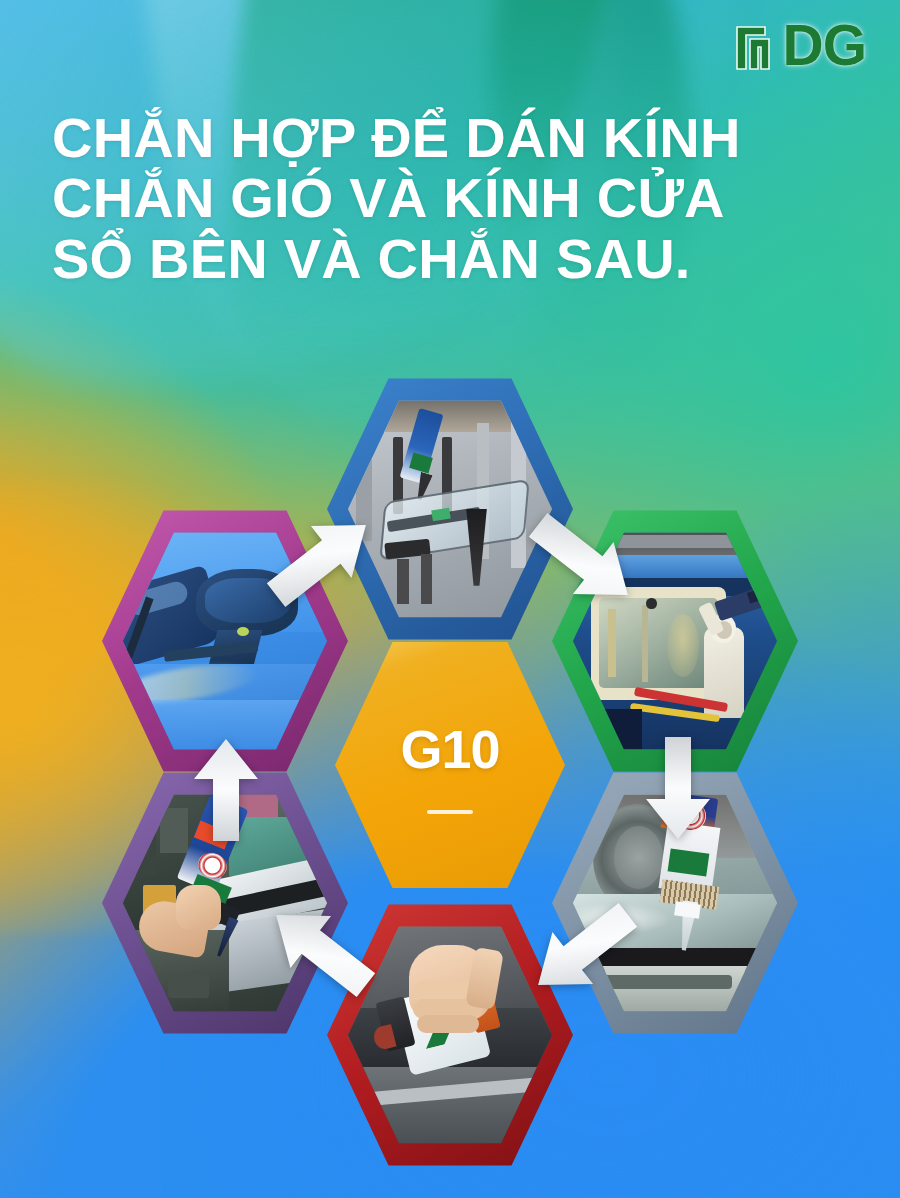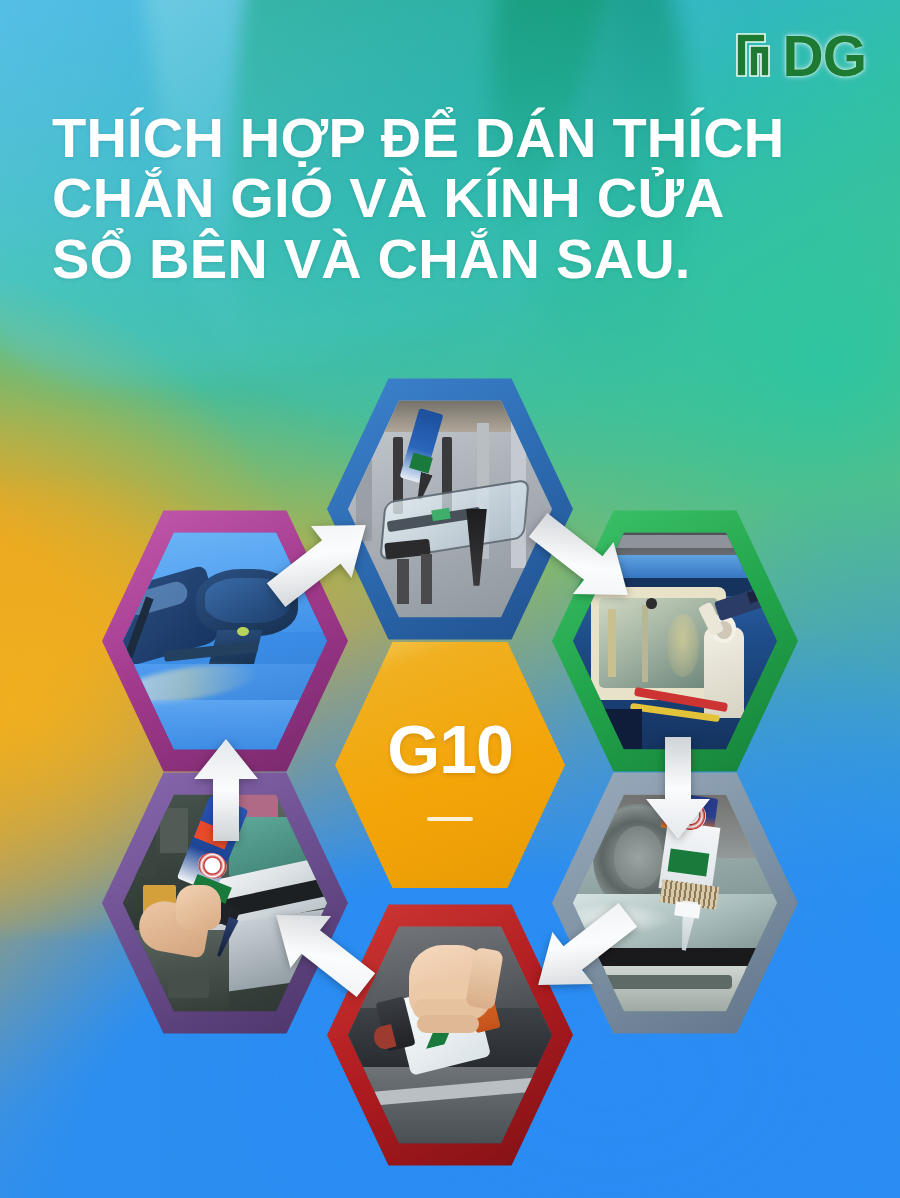--- a/index.html
+++ b/index.html
@@ -48,21 +48,21 @@
     background:radial-gradient(ellipse at 35% 50%, rgba(240,175,30,.95), rgba(240,175,30,.35) 55%, rgba(240,175,30,0) 78%);
     filter:blur(6px);
   }
   .bg-blue-glow{
     position:absolute;left:20%;top:72%;width:92%;height:42%;
     background:radial-gradient(ellipse at 52% 42%, rgba(42,140,244,.95), rgba(42,140,244,.45) 55%, rgba(42,140,244,0) 80%);
     filter:blur(10px);
   }
 
   
-  .logo{position:absolute;right:34px;top:28px;display:flex;gap:4px;}
+  .logo{position:absolute;right:34px;top:17px;display:flex;align-items:center;gap:4px;}
   .logo-mark{width:44px;height:50px;}
   .logo-text{
     font-size:57px;font-weight:bold;letter-spacing:-1px;
     color:#1d7a33;line-height:1;
     text-shadow:0 0 3px rgba(255,255,255,.85),0 0 6px rgba(255,255,255,.6);
   }
 
   
   .headline{
     position:absolute;left:52px;top:108px;width:760px;
@@ -87,21 +87,21 @@
   }
 
   
   .hex-center{
     width:230px;height:256px;left:335px;top:282px;
     background:linear-gradient(160deg,#f6cf63,#f0b020 16%,#f3a508 55%,#e89a05);
     filter:drop-shadow(0 6px 12px rgba(0,0,0,.32));
     flex-direction:column;
   }
   .hex-center-lbl{
-    color:#fff;font-size:68px;font-weight:bold;letter-spacing:-1px;
+    color:#fff;font-size:54px;font-weight:bold;letter-spacing:-1px;
     line-height:1;margin-top:6px;text-shadow:0 2px 4px rgba(150,90,0,.3);
   }
   .hex-center-rule{
     width:46px;height:4px;background:rgba(255,255,255,.85);
     border-radius:2px;margin-top:34px;
   }
 
   
   .p-top   {left:327px;top:18px;}
   .p-tr    {left:552px;top:150px;}
@@ -134,21 +134,21 @@
   <svg class="logo-mark" viewBox="0 0 44 50">
     <g fill="#1d7a33" stroke="#eafaf2" stroke-width="1.6">
       <path d="M2 6 H30 V14 H11 V48 H2 Z"></path>
       <path d="M15 18 H34 V48 H26 V26 H23 V48 H15 Z"></path>
     </g>
   </svg>
   <div class="logo-text">DG</div>
 </div>
 
 <div class="headline">
-  <div>THÍCH HỢP ĐỂ DÁN THÍCH</div>
+  <div>CHẮN HỢP ĐỂ DÁN KÍNH</div>
   <div>CHẮN GIÓ VÀ KÍNH CỬA</div>
   <div>SỔ BÊN VÀ CHẮN SAU.</div>
 </div>
 
 <div class="diagram">
 
   <div class="hex hex-outer p-top" style="background:linear-gradient(150deg,#3d84cf,#2e6db4 45%,#1f4f8c);">
     <div class="hex-inner">
       <div class="ph" style="background:linear-gradient(160deg,#c9cdd2,#aeb4ba 40%,#8e959c);"></div>
       <div class="sh" style="left:0;top:0;width:100%;height:16%;background:linear-gradient(180deg,#6d6a63,#b0a79a);"></div>

